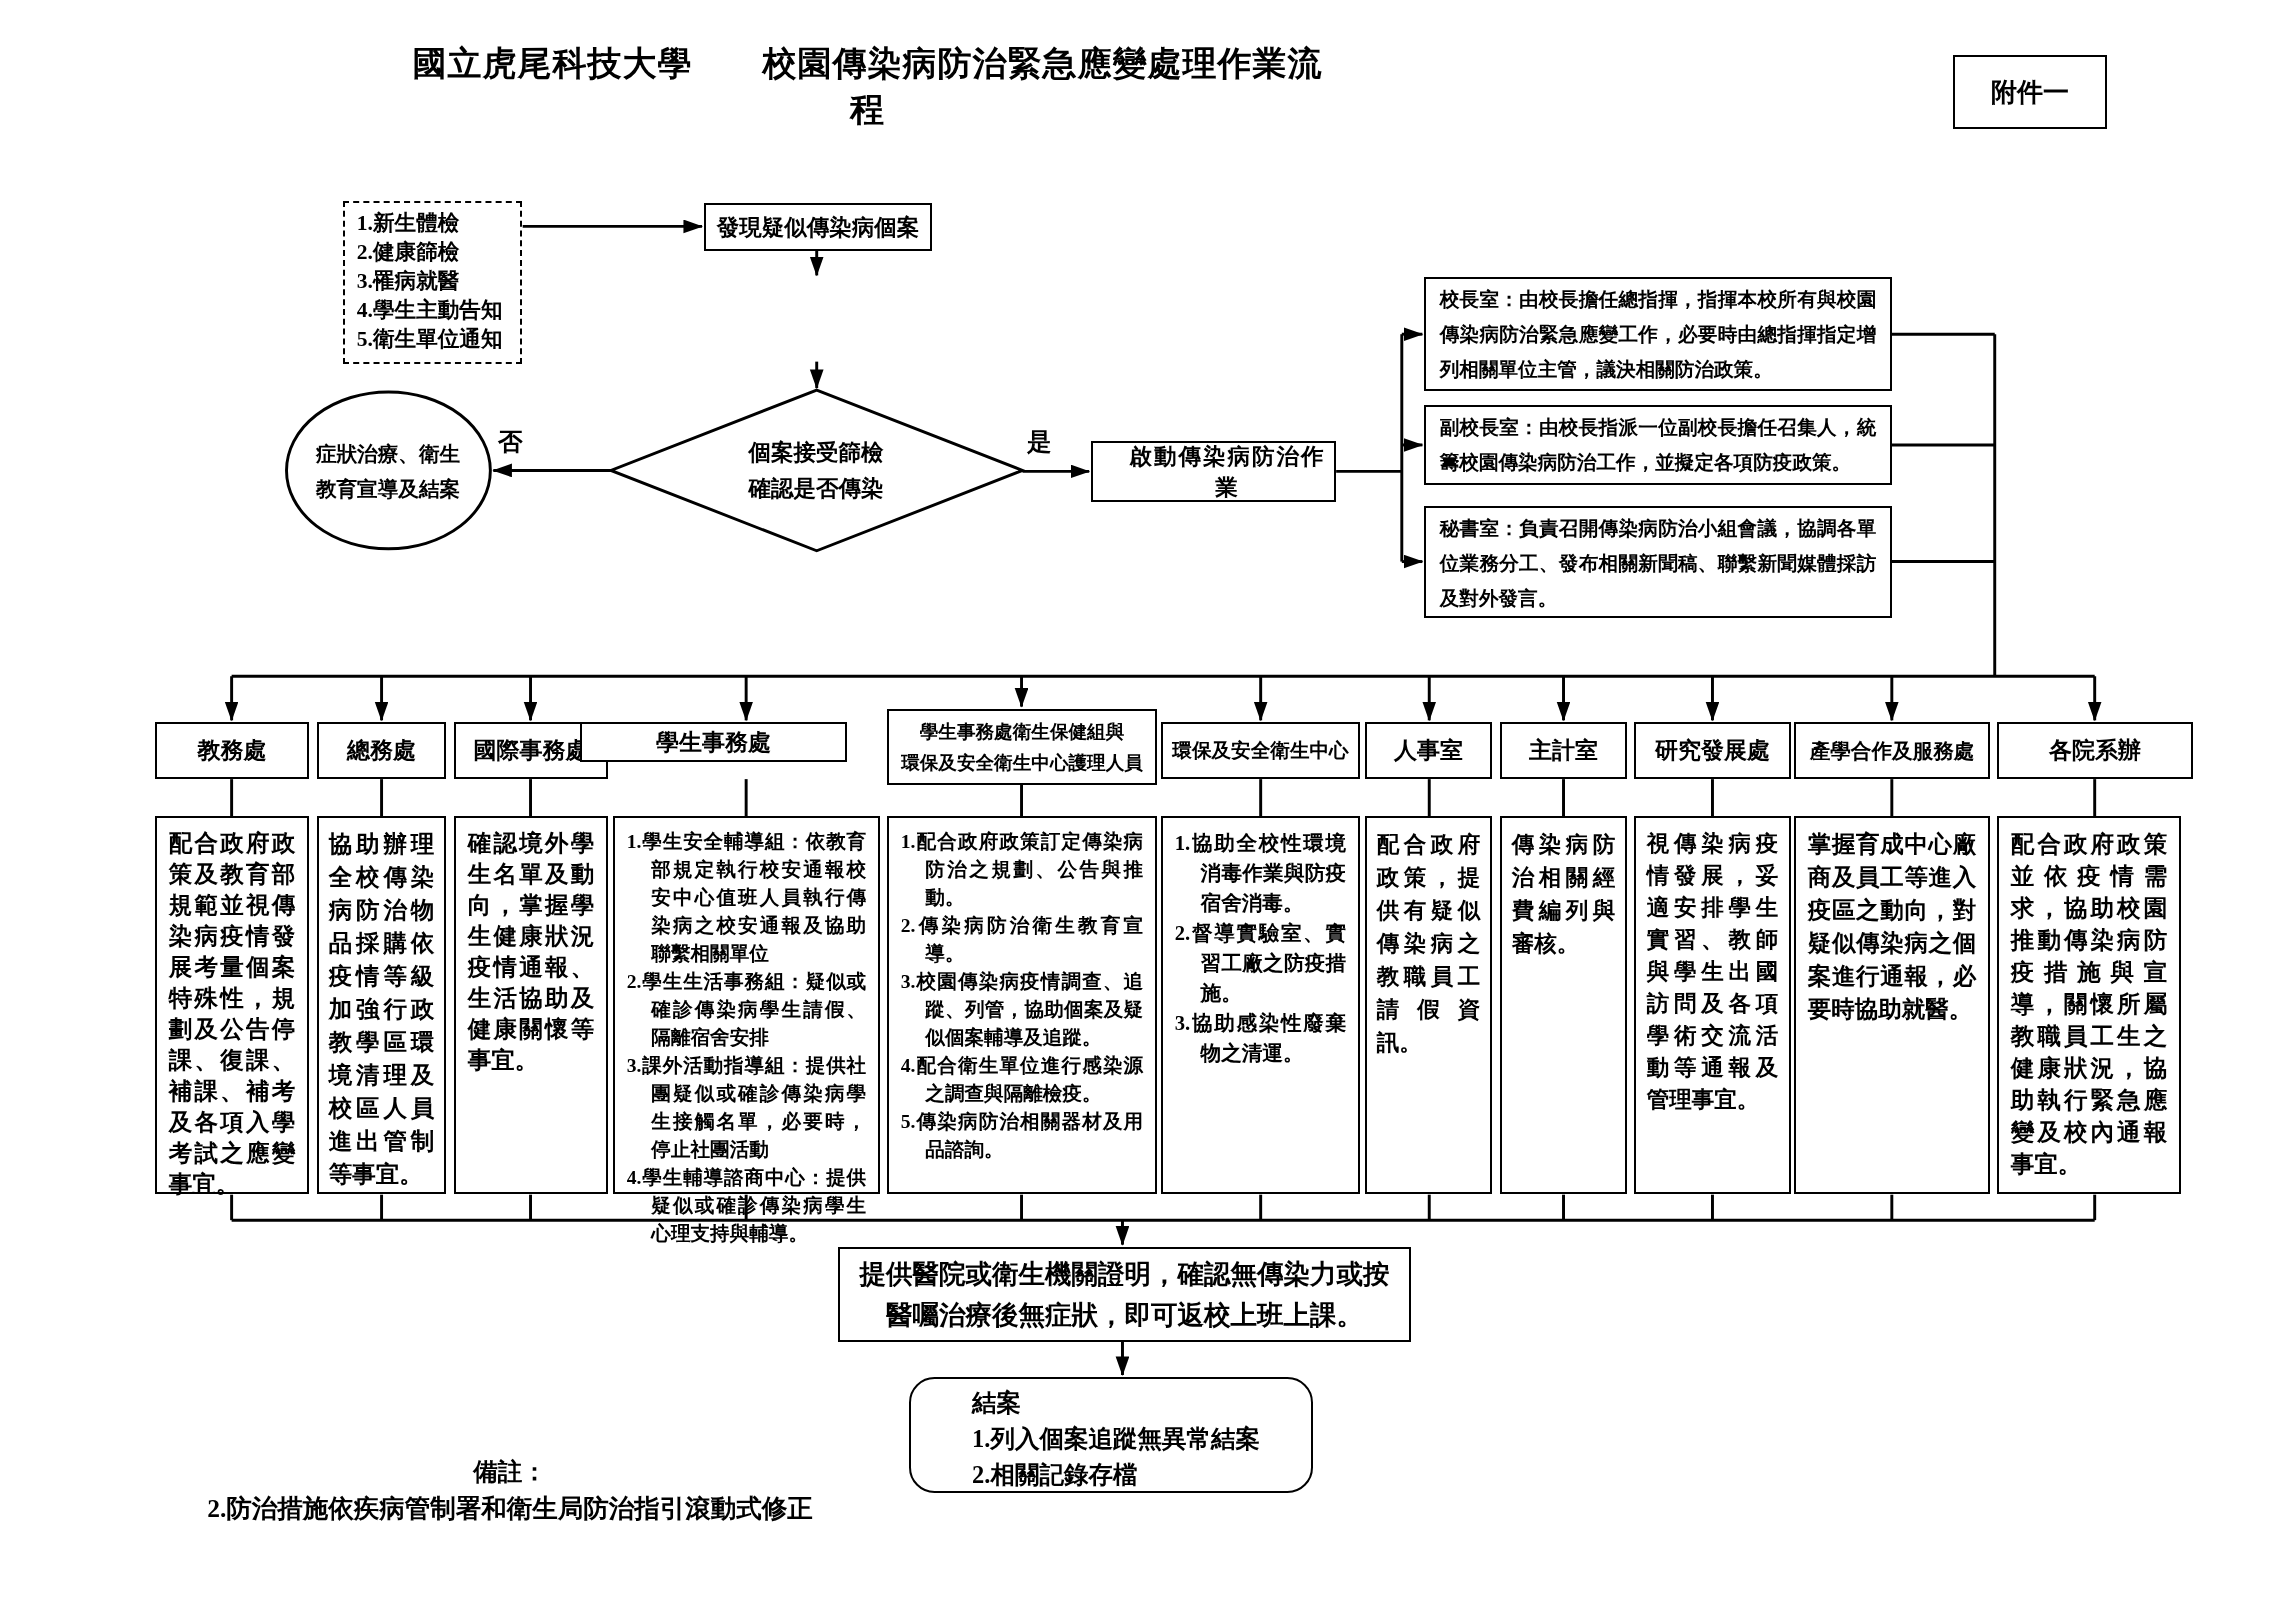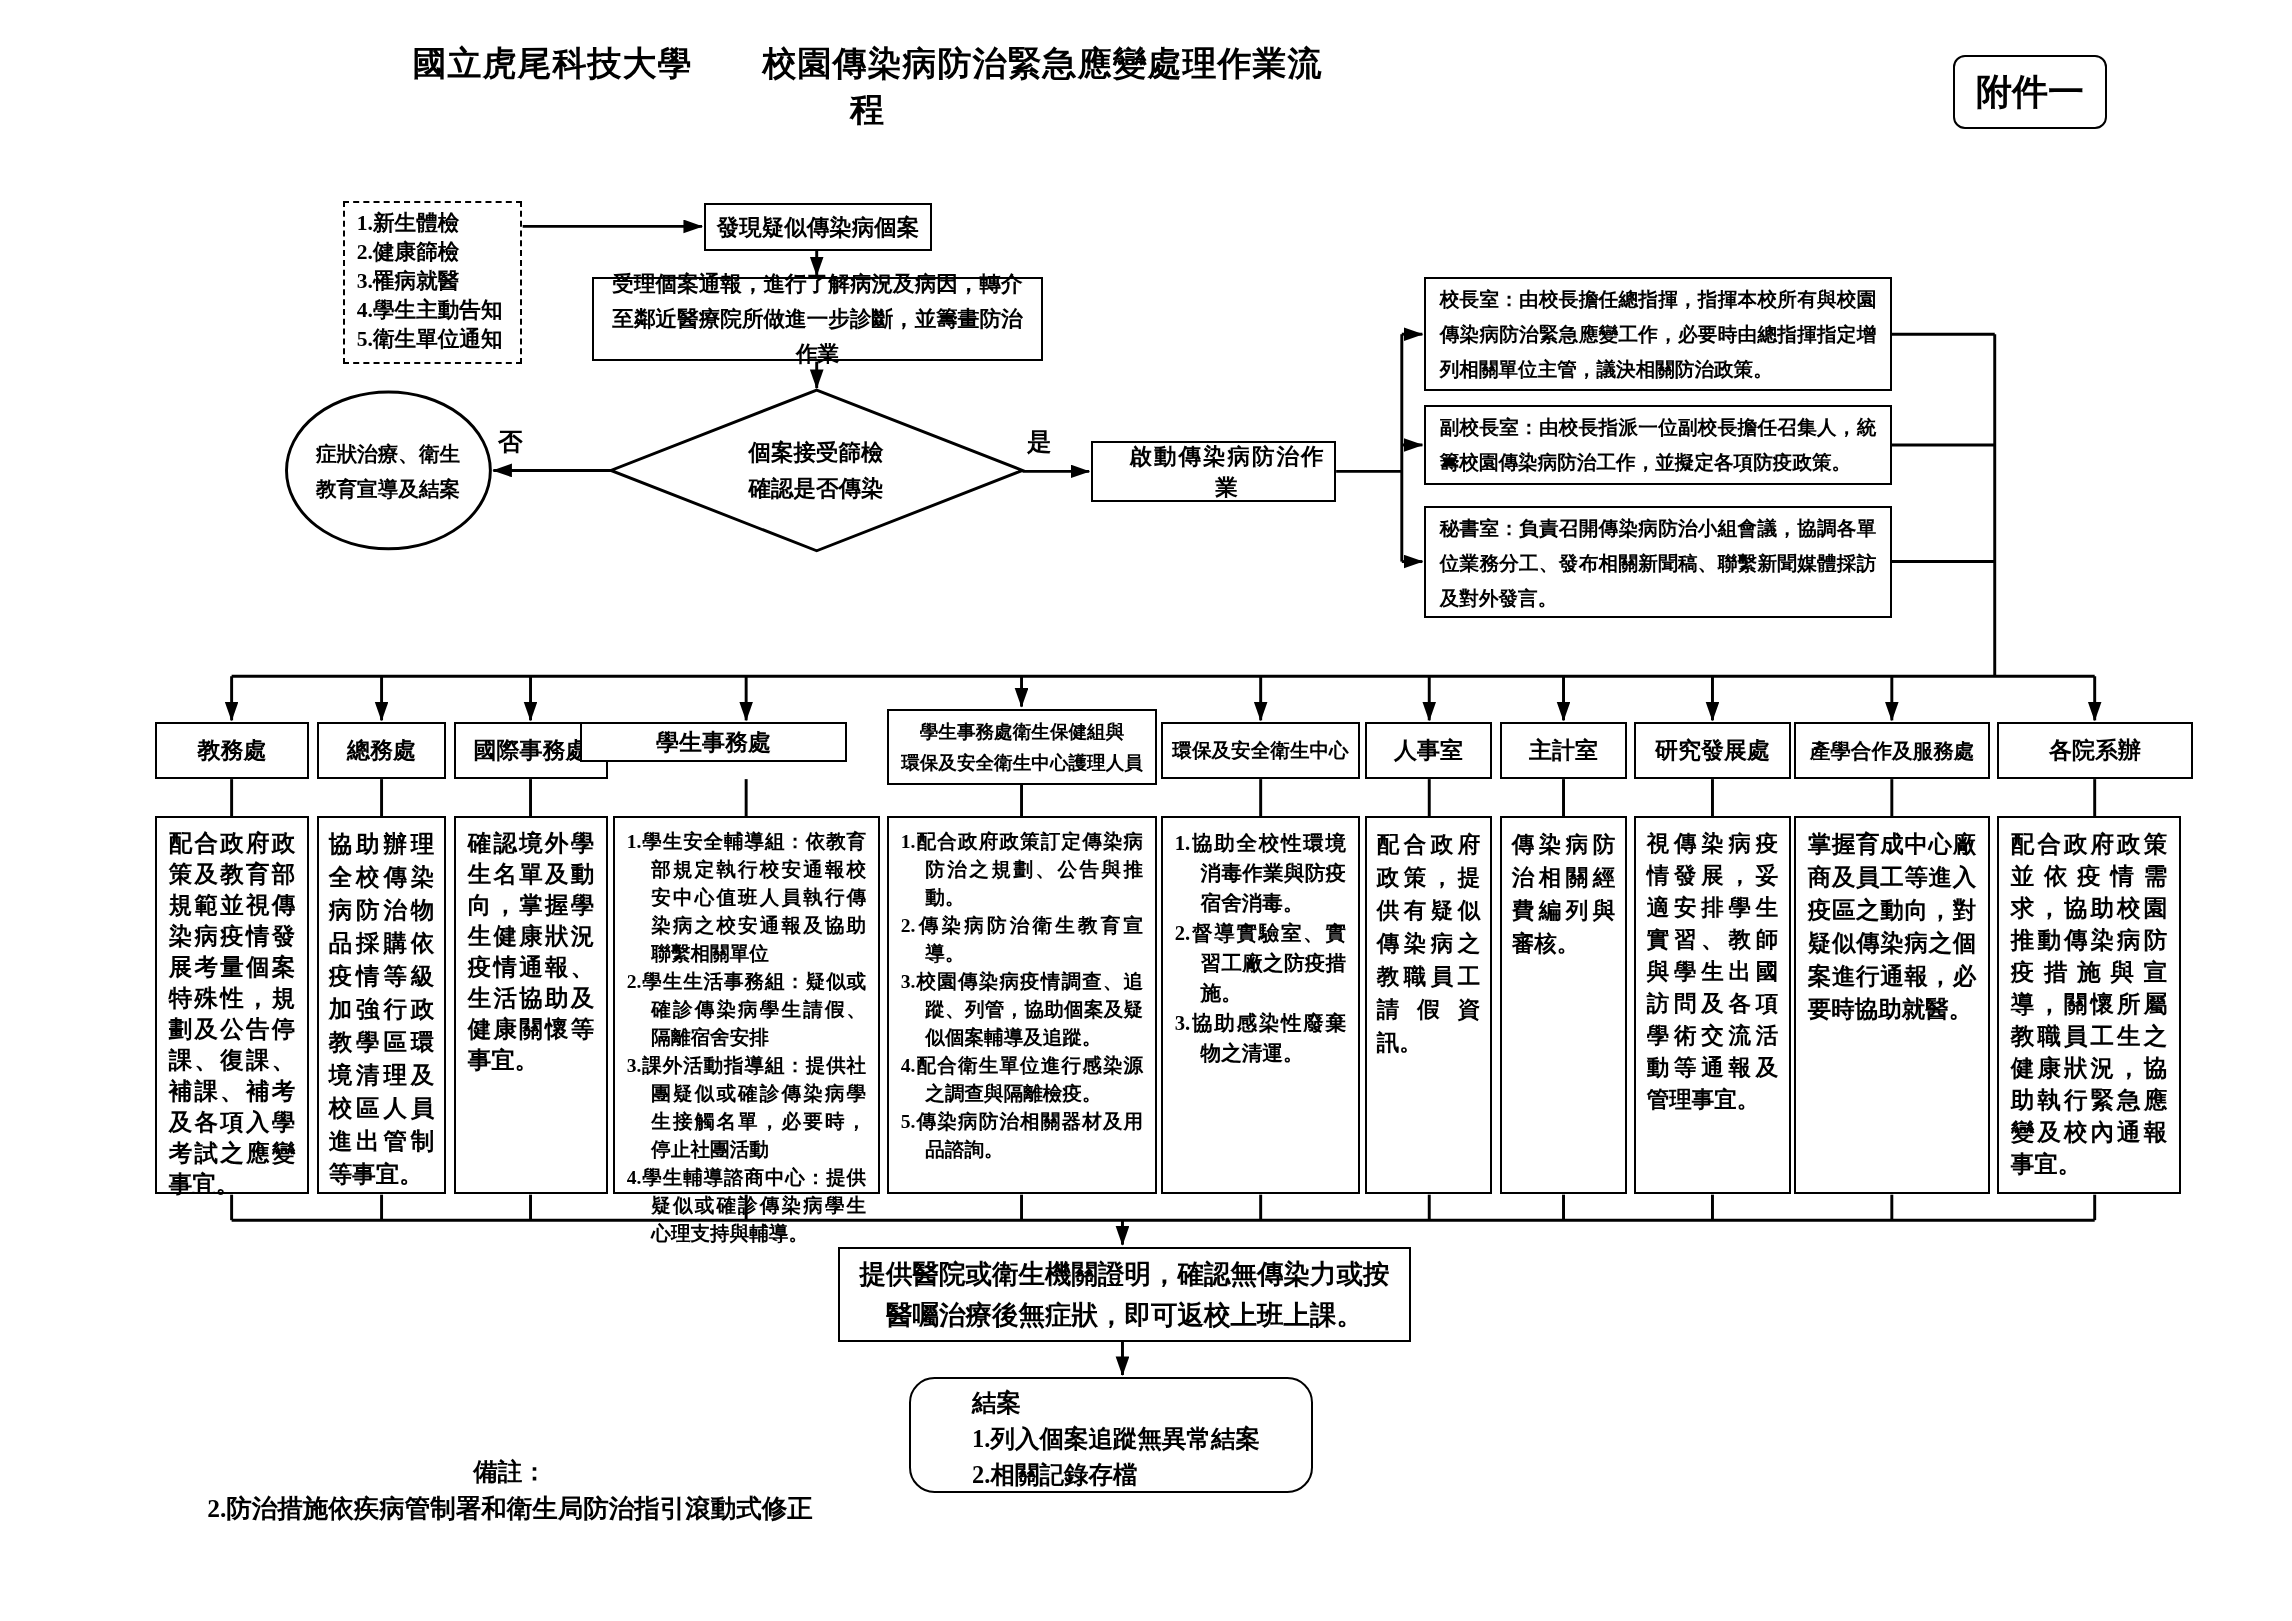--- a/index.html
+++ b/index.html
@@ -7,21 +7,21 @@
   .canvas{position:relative;width:2293px;height:1621px;background:#ffffff;overflow:hidden;}
   svg.wires{position:absolute;left:0;top:0;width:2293px;height:1621px;}
   .abs{position:absolute;box-sizing:border-box;}
   .box{position:absolute;box-sizing:border-box;border:2.9px solid #000;background:#fff;}
   .dashed{border:2.9px dashed #000;}
   .center{display:flex;align-items:center;justify-content:center;text-align:center;}
   .pre{white-space:pre-line;}
   .just{text-align:justify;word-break:break-all;}
   .li{padding-left:1.25em;text-indent:-1.25em;text-align:justify;word-break:break-all;}
   .title{font-size:34px;letter-spacing:1px;text-align:center;}
-  .attach{font-size:36px;border-radius:12px;}
+  .attach{font-size:26px;}
   .srcline{font-size:21.6px;line-height:29px;}
   .hdr{display:flex;align-items:center;justify-content:center;text-align:center;font-size:23px;}
   .notes{font-size:25.5px;line-height:37px;}
 </style>
 </head>
 <body>
 
 <div class="canvas">
 
   <svg class="wires" viewBox="0 0 2339 1654">
@@ -111,23 +111,20 @@
     <div class="srcline">2.健康篩檢</div>
     <div class="srcline">3.罹病就醫</div>
     <div class="srcline">4.學生主動告知</div>
     <div class="srcline">5.衛生單位通知</div>
   </div>
 
   <div class="box center" style="left:704px;top:203px;width:228px;height:48px;font-size:22.5px;">
     <span>發現疑似傳染病個案</span>
   </div>
 
-  <div class="box center" style="left:592px;top:277px;width:451px;height:84px;font-size:21.6px;line-height:35px;padding:3.9px 11.8px;">
-    <span>受理個案通報，進行了解病況及病因，轉介至鄰近醫療院所做進一步診斷，並籌畫防治作業</span>
-  </div>
 
   <div class="abs center pre" style="left:718px;top:415px;width:196px;height:112px;font-size:22.5px;line-height:36px;">個案接受篩檢
 確認是否傳染</div>
 
   <div class="abs" style="left:498px;top:425px;font-size:24.5px;">否</div>
   <div class="abs" style="left:1027px;top:425px;font-size:24.5px;">是</div>
 
   <div class="abs center pre" style="left:285px;top:435px;width:206px;height:73px;font-size:20.6px;line-height:35px;">症狀治療、衛生
 教育宣導及結案</div>
 

